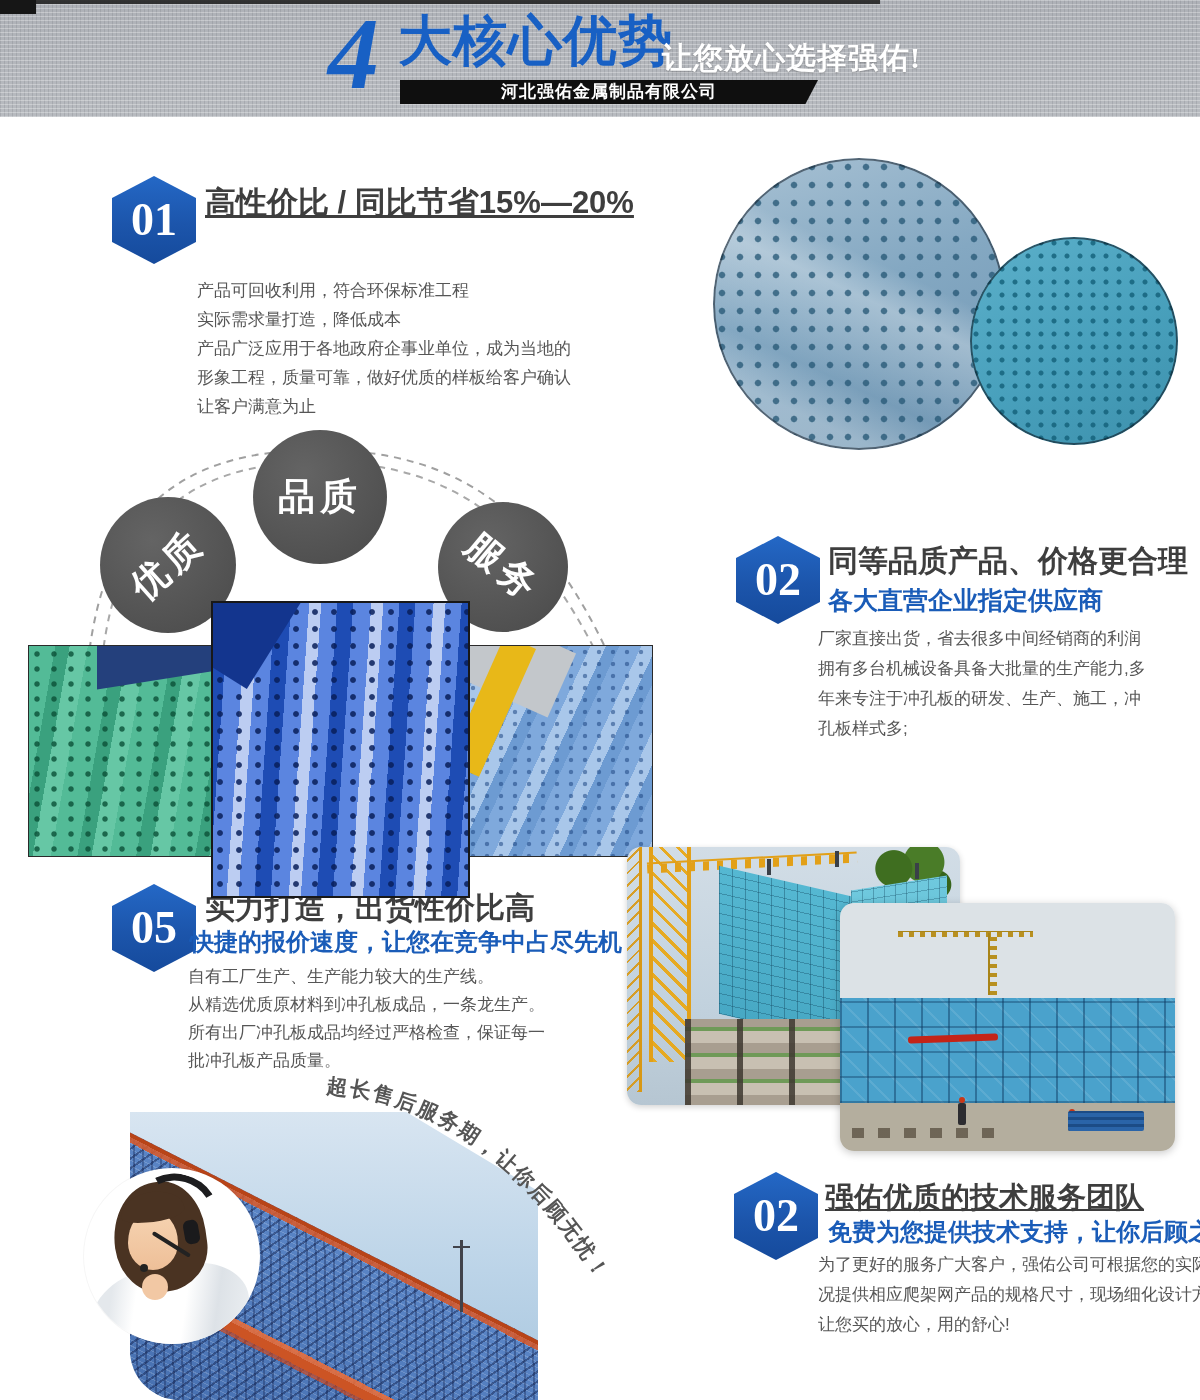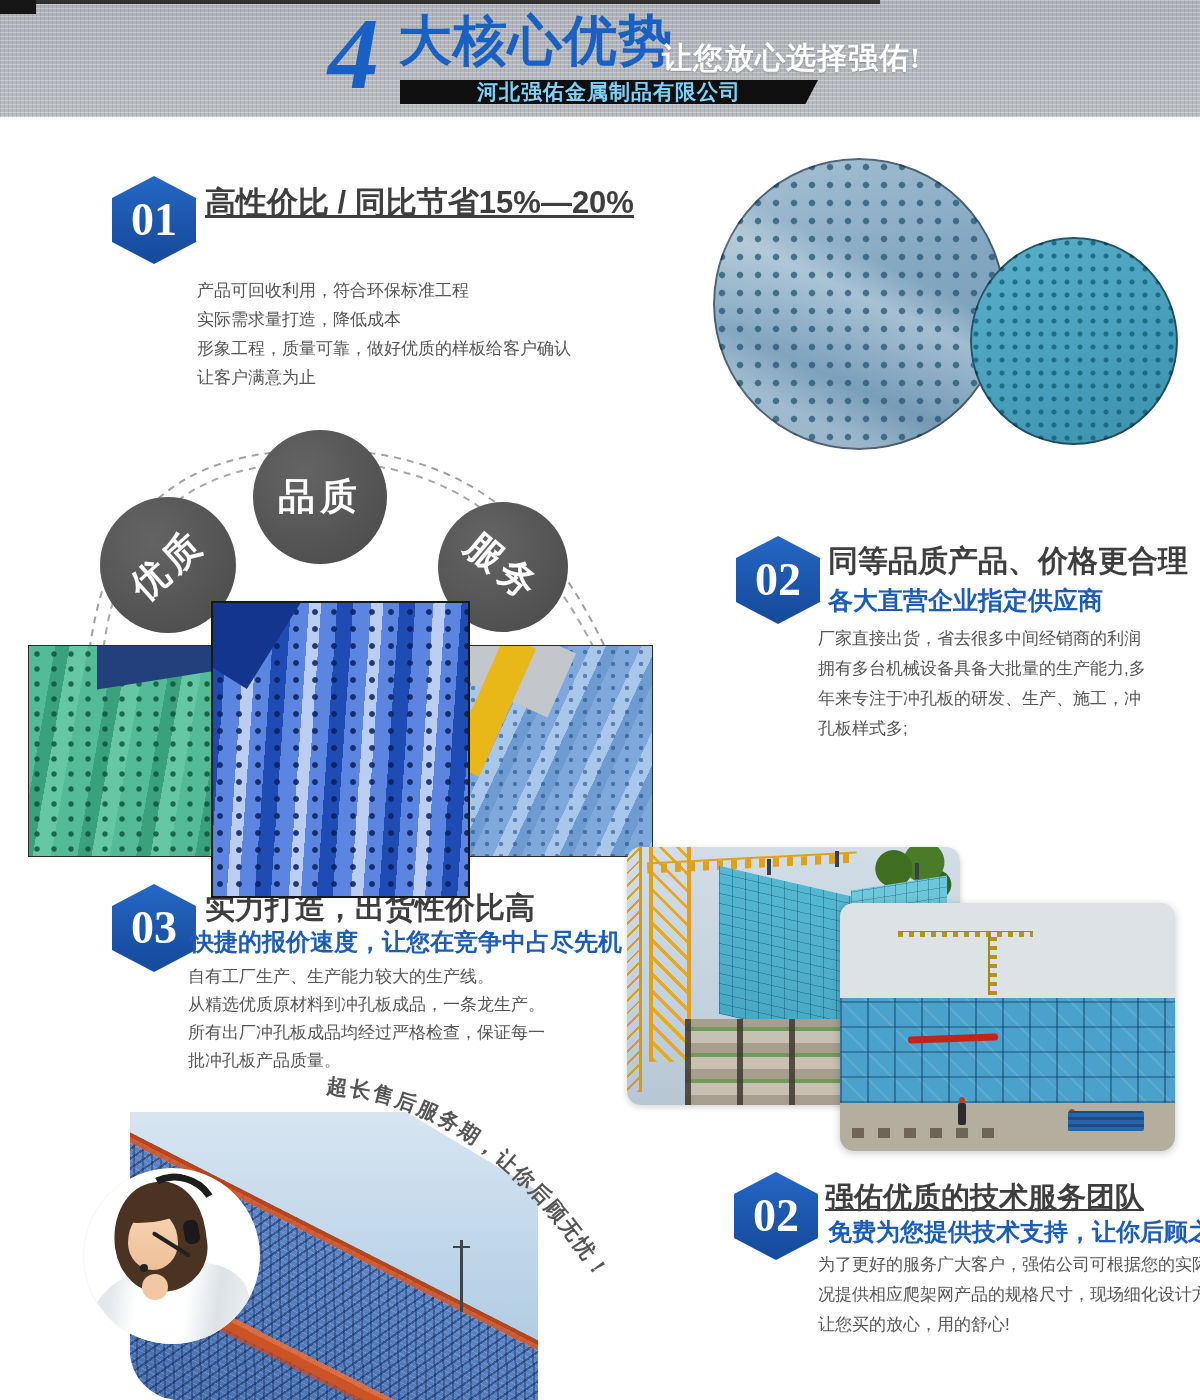--- a/index.html
+++ b/index.html
@@ -27,21 +27,21 @@
     font-weight:bold;font-size:54px;line-height:62px;color:#1860c4;letter-spacing:1px;
   }
   .header-tagline{
     position:absolute;left:662px;top:38px;font-family:"Liberation Serif",serif;
     font-weight:bold;font-size:30px;color:#ffffff;letter-spacing:1px;
     text-shadow:0 1px 2px rgba(60,60,60,.35);
   }
   .company-ribbon{
     position:absolute;left:400px;top:80px;width:418px;height:24px;background:#0f0f0f;
     clip-path:polygon(0 0,100% 0,97% 100%,0 100%);
-    color:#7dd3fc;font-size:21px;font-weight:bold;text-align:center;line-height:24px;letter-spacing:1px;
+    color:#ffffff;font-size:17px;font-weight:bold;text-align:center;line-height:24px;letter-spacing:1px;
   }
   
   .hex{
     position:absolute;width:84px;height:88px;
     clip-path:polygon(50% 0,100% 25%,100% 75%,50% 100%,0 75%,0 25%);
     background:linear-gradient(180deg,#2468c6 0%,#1c55ab 55%,#154a9c 100%);
     color:#fff;font-family:"Liberation Serif",serif;font-weight:bold;font-size:46px;
     text-align:center;line-height:88px;
   }
   
@@ -210,20 +210,21 @@
   <div class="circle-photo large photo"></div>
   <div class="circle-photo small photo"></div>
 
   <div class="hex" style="left:112px;top:176px;">
     <span>01</span>
   </div>
   <div class="adv-title sans" style="left:205px;top:182px;font-size:31px;">高性价比 / 同比节省15%—20%</div>
   <div class="body-block" style="left:197px;top:276px;line-height:29px;">
     <div>产品可回收利用，符合环保标准工程</div>
     <div>实际需求量打造，降低成本</div>
+    <div>产品广泛应用于各地政府企事业单位，成为当地的</div>
     <div>形象工程，质量可靠，做好优质的样板给客户确认</div>
     <div>让客户满意为止</div>
   </div>
 
   <div class="qcircle" style="left:100px;top:497px;width:136px;height:136px;">
     <span style="transform:rotate(-42deg);display:inline-block;">优质</span>
   </div>
   <div class="qcircle" style="left:253px;top:430px;width:134px;height:134px;">
     <span>品质</span>
   </div>
@@ -248,21 +249,21 @@
   <div class="adv-title serif" style="left:828px;top:541px;font-size:30px;">同等品质产品、价格更合理</div>
   <div class="adv-sub" style="left:828px;top:584px;font-size:25px;">各大直营企业指定供应商</div>
   <div class="body-block" style="left:818px;top:624px;line-height:30px;">
     <div>厂家直接出货，省去很多中间经销商的利润</div>
     <div>拥有多台机械设备具备大批量的生产能力,多</div>
     <div>年来专注于冲孔板的研发、生产、施工，冲</div>
     <div>孔板样式多;</div>
   </div>
 
   <div class="hex" style="left:112px;top:884px;">
-    <span>03</span>
+    <span>05</span>
   </div>
   <div class="adv-title serif" style="left:205px;top:888px;font-size:30px;">实力打造，出货性价比高</div>
   <div class="adv-sub" style="left:190px;top:926px;font-size:24px;">快捷的报价速度，让您在竞争中占尽先机</div>
   <div class="body-block" style="left:188px;top:963px;line-height:28px;">
     <div>自有工厂生产、生产能力较大的生产线。</div>
     <div>从精选优质原材料到冲孔板成品，一条龙生产。</div>
     <div>所有出厂冲孔板成品均经过严格检查，保证每一</div>
     <div>批冲孔板产品质量。</div>
   </div>
 

